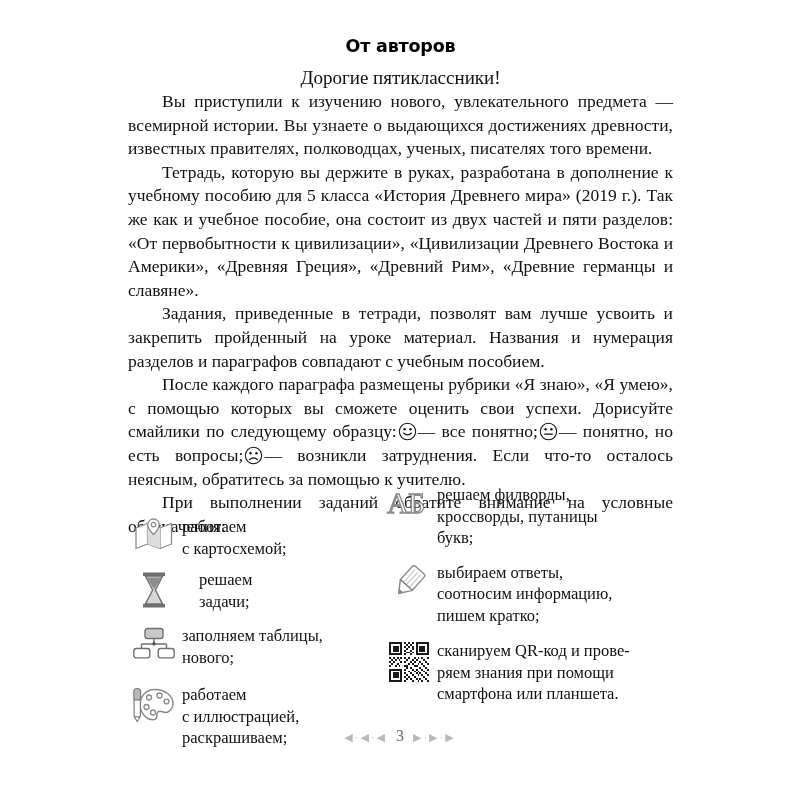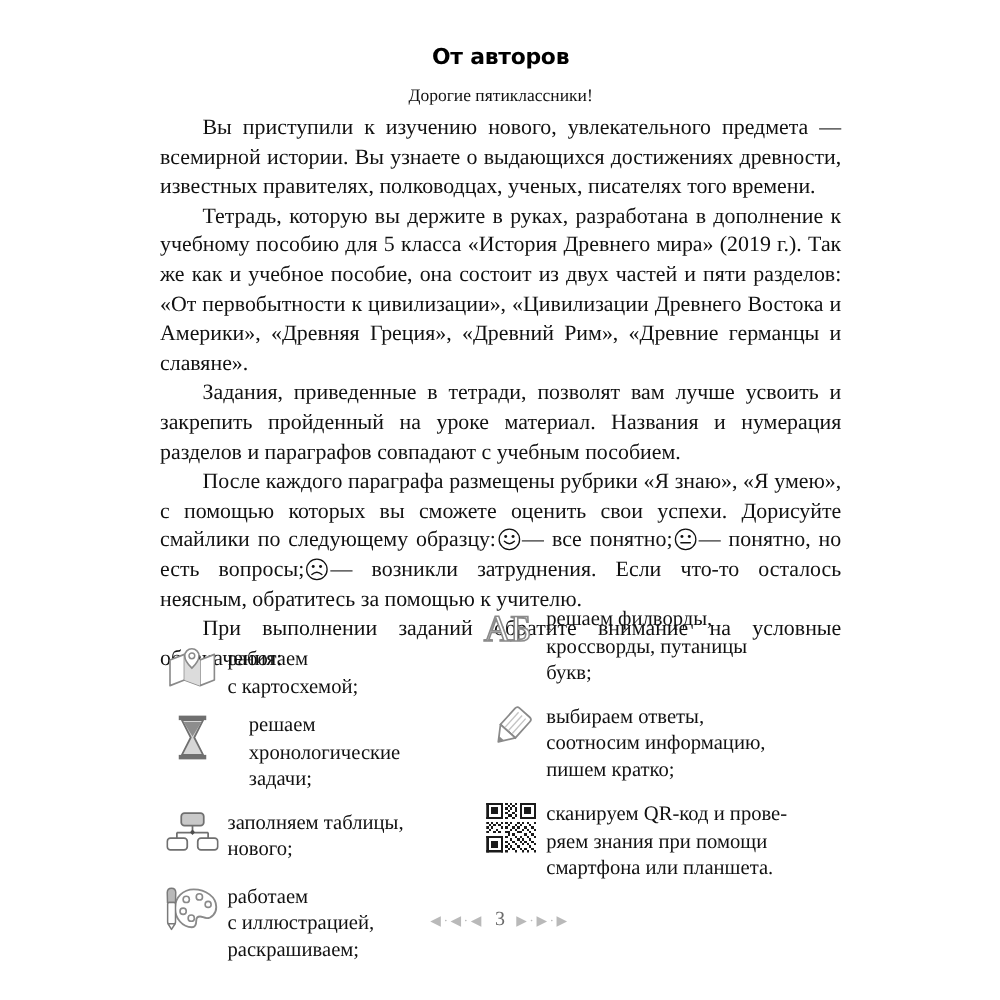--- a/index.html
+++ b/index.html
@@ -32,21 +32,21 @@
     text-align: center;
     font-family: "DejaVu Sans", sans-serif;
     font-weight: bold;
     font-size: 17.5px;
     letter-spacing: -0.2px;
     margin: 0 0 10px 0;
     color: #000;
   }
   .greeting {
     text-align: center;
-    font-size: 14px;
+    font-size: 19px;
     line-height: 24px;
     margin: 0 0 0 0;
   }
   p.para {
     margin: 0;
     font-size: 17.5px;
     line-height: 23.6px;
     text-align: justify;
     text-indent: 34px;
     hyphens: manual;
@@ -183,21 +183,20 @@
         <div class="legend-icon">
           <svg class="icon-svg" width="28" height="38" viewBox="0 0 28 38">
             <rect x="3" y="1.5" width="22" height="3.6" fill="#6f6f6f"></rect>
             <rect x="3" y="32.9" width="22" height="3.6" fill="#6f6f6f"></rect>
             <path d="M5.5 5.1 L22.5 5.1 L15.4 19 L22.5 32.9 L5.5 32.9 L12.6 19 Z" fill="#d6d6d6" stroke="#6f6f6f" stroke-width="1.4" stroke-linejoin="round"></path>
             <path d="M6.8 6.6 L21.2 6.6 L14 18.2 Z" fill="#8d8d8d" stroke="none"></path>
           </svg>
         </div>
         <div class="legend-text">
           <span>решаем</span>
-          <span>хронологические</span>
           <span>задачи;</span>
         </div>
       </div>
 
       <div class="legend-row" style="margin-bottom:16px;">
         <div class="legend-icon">
           <svg class="icon-svg" width="42" height="34" viewBox="0 0 42 34">
             <rect x="12" y="1.5" width="18" height="10" rx="2.6" fill="#c9c9c9" stroke="#6f6f6f" stroke-width="1.4"></rect>
             <path d="M21 11.5 L21 17 M8.5 17 L33.5 17 M8.5 17 L8.5 21.5 M33.5 17 L33.5 21.5" fill="none" stroke="#6f6f6f" stroke-width="1.4"></path>
             <path d="M21 14.6 L23 16.8 L21 19 L19 16.8 Z" fill="#4d4d4d"></path>

